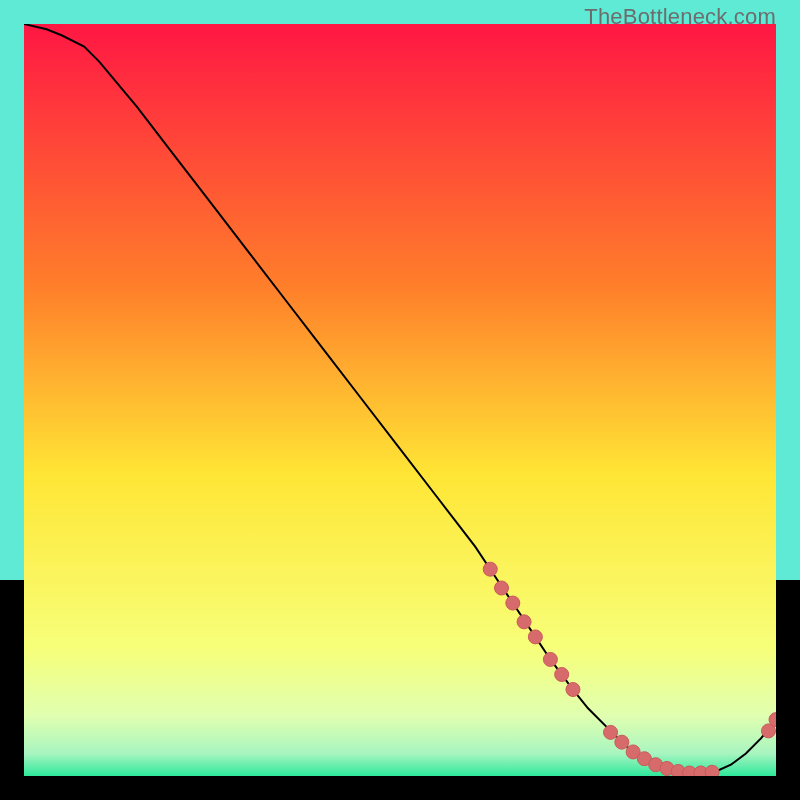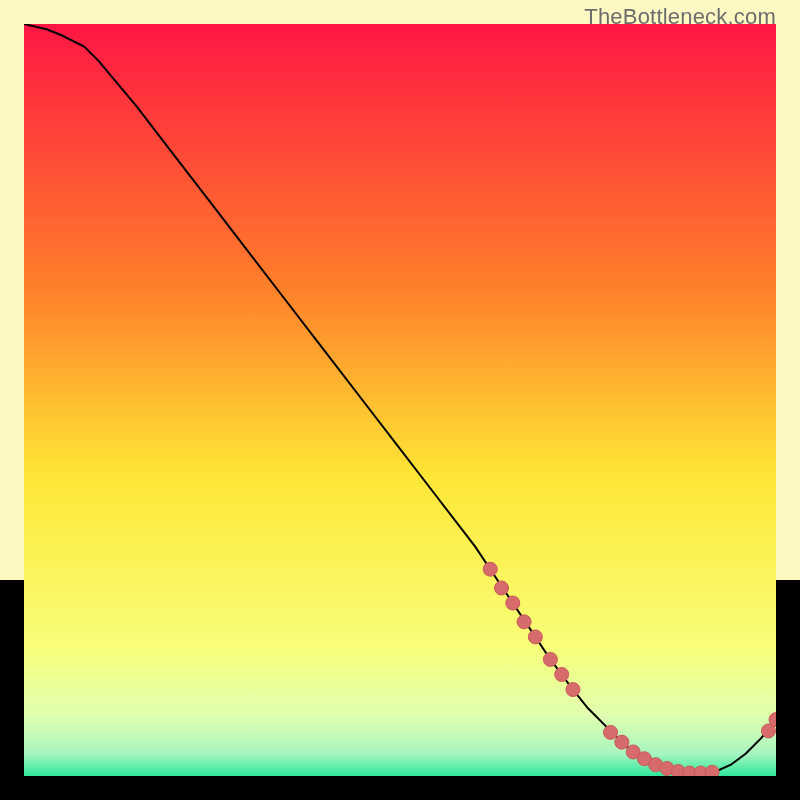--- a/index.html
+++ b/index.html
@@ -8,21 +8,21 @@
     width: 800px;
     height: 800px;
     background: #000;
     overflow: hidden;
     font-family: Arial, Helvetica, sans-serif;
   }
   .stage {
     position: relative;
     width: 800px;
     height: 580px;
-    background: #fef9c3;
+    background: #5eead4;
   }
   .watermark {
     position: absolute;
     top: 4px;
     left: 0;
     width: 776px;
     text-align: right;
     color: #6d6d6d;
     font-size: 22px;
     font-weight: 500;

